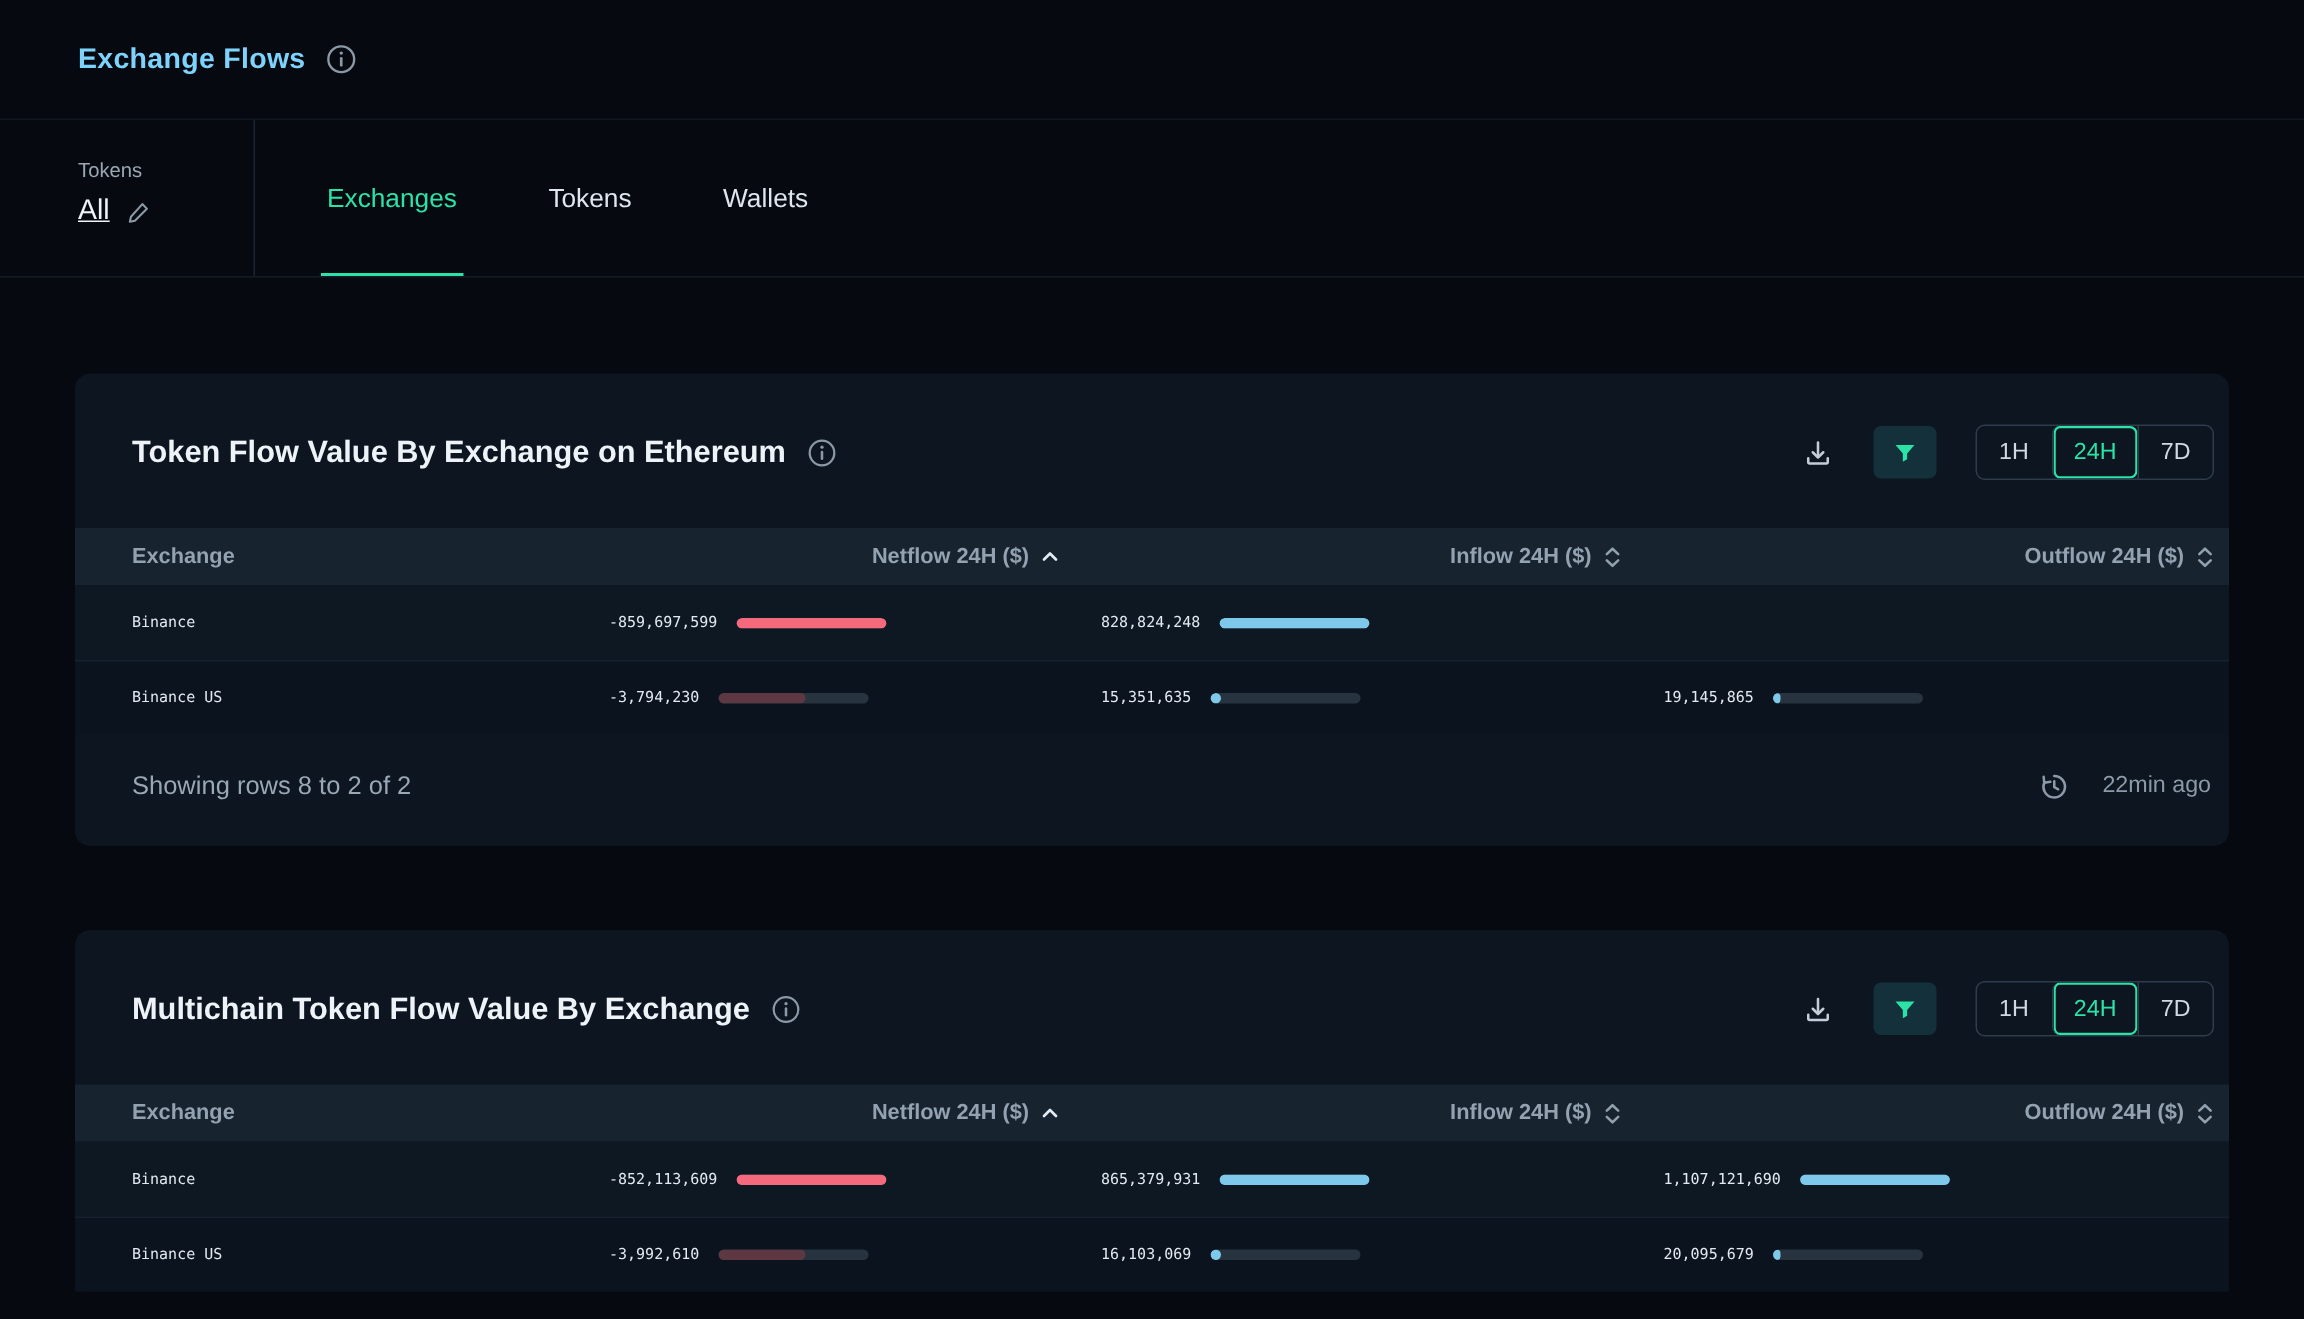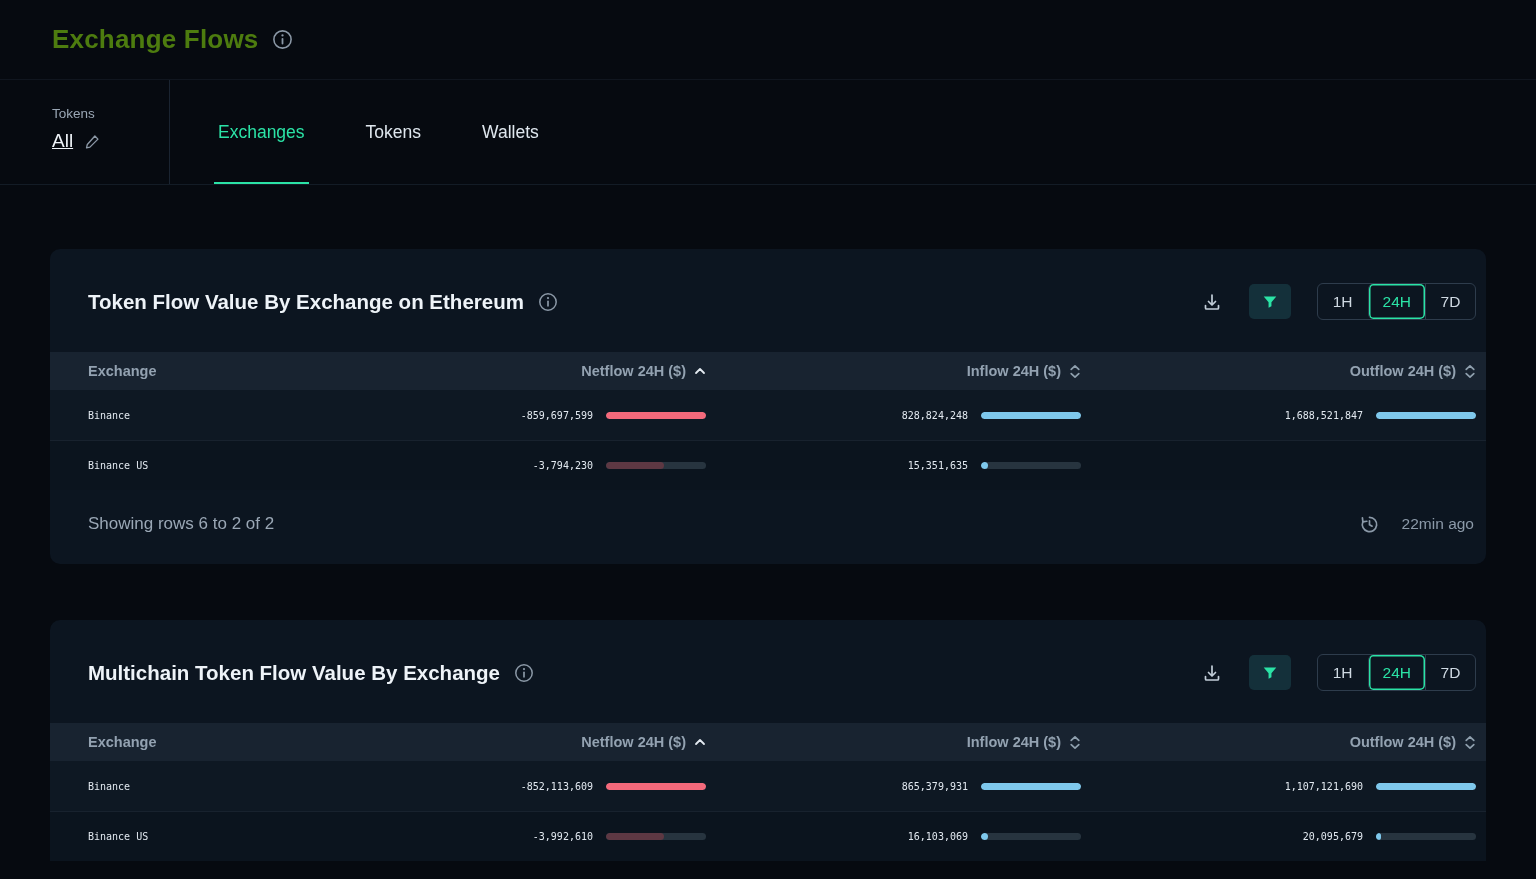--- a/index.html
+++ b/index.html
@@ -11,21 +11,21 @@
     font-family: "Liberation Sans", sans-serif;
   }
 
   
   .topbar {
     height: 80px;
     display: flex; align-items: center; gap: 13px;
     padding: 0 52px;
     border-bottom: 1px solid #10161f;
   }
-  .topbar h1 { font-size: 26px; font-weight: 700; color: #4d7c0f; letter-spacing: .2px; }
+  .topbar h1 { font-size: 19px; font-weight: 700; color: #7dd3fc; letter-spacing: .2px; }
   .info { display: inline-flex; align-items: center; cursor: pointer; }
 
   
   .filterbar { height: 105px; display: flex; border-bottom: 1px solid #131c26; }
   .tokens {
     width: 170px; padding: 26px 0 0 52px;
     border-right: 1px solid #1a2431;
     display: flex; flex-direction: column; gap: 9px; cursor: pointer;
   }
   .tokens-label { font-size: 13.5px; color: #9aa7b5; }
@@ -89,21 +89,21 @@
     font-size: 14.5px; font-weight: 700; color: #93a2b1;
   }
   .th { display: flex; justify-content: flex-end; align-items: center; gap: 8px; white-space: nowrap; cursor: pointer; }
   .th.first { justify-content: flex-start; }
   .sort-icon { display: inline-flex; align-items: center; }
   .tr { height: 50px; border-top: 1px solid #18222e; cursor: pointer; }
   .tbody .tr:first-child { border-top: none; }
   .tbody .tr:nth-child(odd) { background: #0e1823; }
   .tbody .tr:nth-child(even) { background: #0b141e; }
   .td { font-family: "DejaVu Sans Mono", monospace; font-size: 10px; color: #e2e9f0; }
-  .num { display: flex; justify-content: flex-end; align-items: center; gap: 13px; }
+  .num { display: flex; align-items: center; gap: 13px; }
   .bar {
     width: 100px; height: 7px; border-radius: 4px;
     background: #27343f; overflow: hidden; flex: none; display: block;
   }
   .bar-fill { display: block; height: 100%; border-radius: 4px; }
 
   .card-foot {
     display: flex; justify-content: space-between; align-items: center;
     padding: 24px 12px 30px 38px;
     color: #9aa7b5; font-size: 17px;
@@ -216,45 +216,45 @@
             <span class="bar">
               <span class="bar-fill" style="width: 100%; background: rgb(244, 105, 123);"></span>
             </span>
           </div>
           <div class="td num">
             <span>828,824,248</span>
             <span class="bar">
               <span class="bar-fill" style="width: 100%; background: rgb(126, 200, 236);"></span>
             </span>
           </div>
-          <div class="td num">
-            <span>1,688,521,847</span>
-            <span class="bar">
-              <span class="bar-fill" style="width: 100%; background: rgb(126, 200, 236);"></span>
-            </span>
-          </div>
         </div>
         <div class="tr">
           <div class="td exchange">Binance US</div>
           <div class="td num">
             <span>-3,794,230</span>
             <span class="bar">
               <span class="bar-fill" style="width: 58%; background: rgb(93, 56, 67);"></span>
             </span>
           </div>
           <div class="td num">
             <span>15,351,635</span>
             <span class="bar">
               <span class="bar-fill" style="width: 7%; background: rgb(126, 200, 236);"></span>
             </span>
           </div>
+          <div class="td num">
+            <span>19,145,865</span>
+            <span class="bar">
+              <span class="bar-fill" style="width: 5%; background: rgb(126, 200, 236);"></span>
+            </span>
+          </div>
         </div>
       </div>
     <div class="card-foot">
-      <span>Showing rows 6 to 2 of 2</span>
+      <span>Showing rows 8 to 2 of 2</span>
       <span class="updated">
         <span style="display:inline-flex">
           <svg width="19" height="19" viewBox="0 0 18 18">
               <path d="M9 2.2a6.8 6.8 0 1 1-6.3 4.2" fill="none" stroke="#8b99a8" stroke-width="1.6" stroke-linecap="round"></path>
               <path d="M2.3 2.7l.4 3.8 3.8-.6" fill="none" stroke="#8b99a8" stroke-width="1.6" stroke-linecap="round" stroke-linejoin="round"></path>
               <path d="M9 5.5v3.7l2.5 1.4" fill="none" stroke="#8b99a8" stroke-width="1.6" stroke-linecap="round"></path>
             </svg>
         </span>
         <span>22min ago</span>
       </span>

